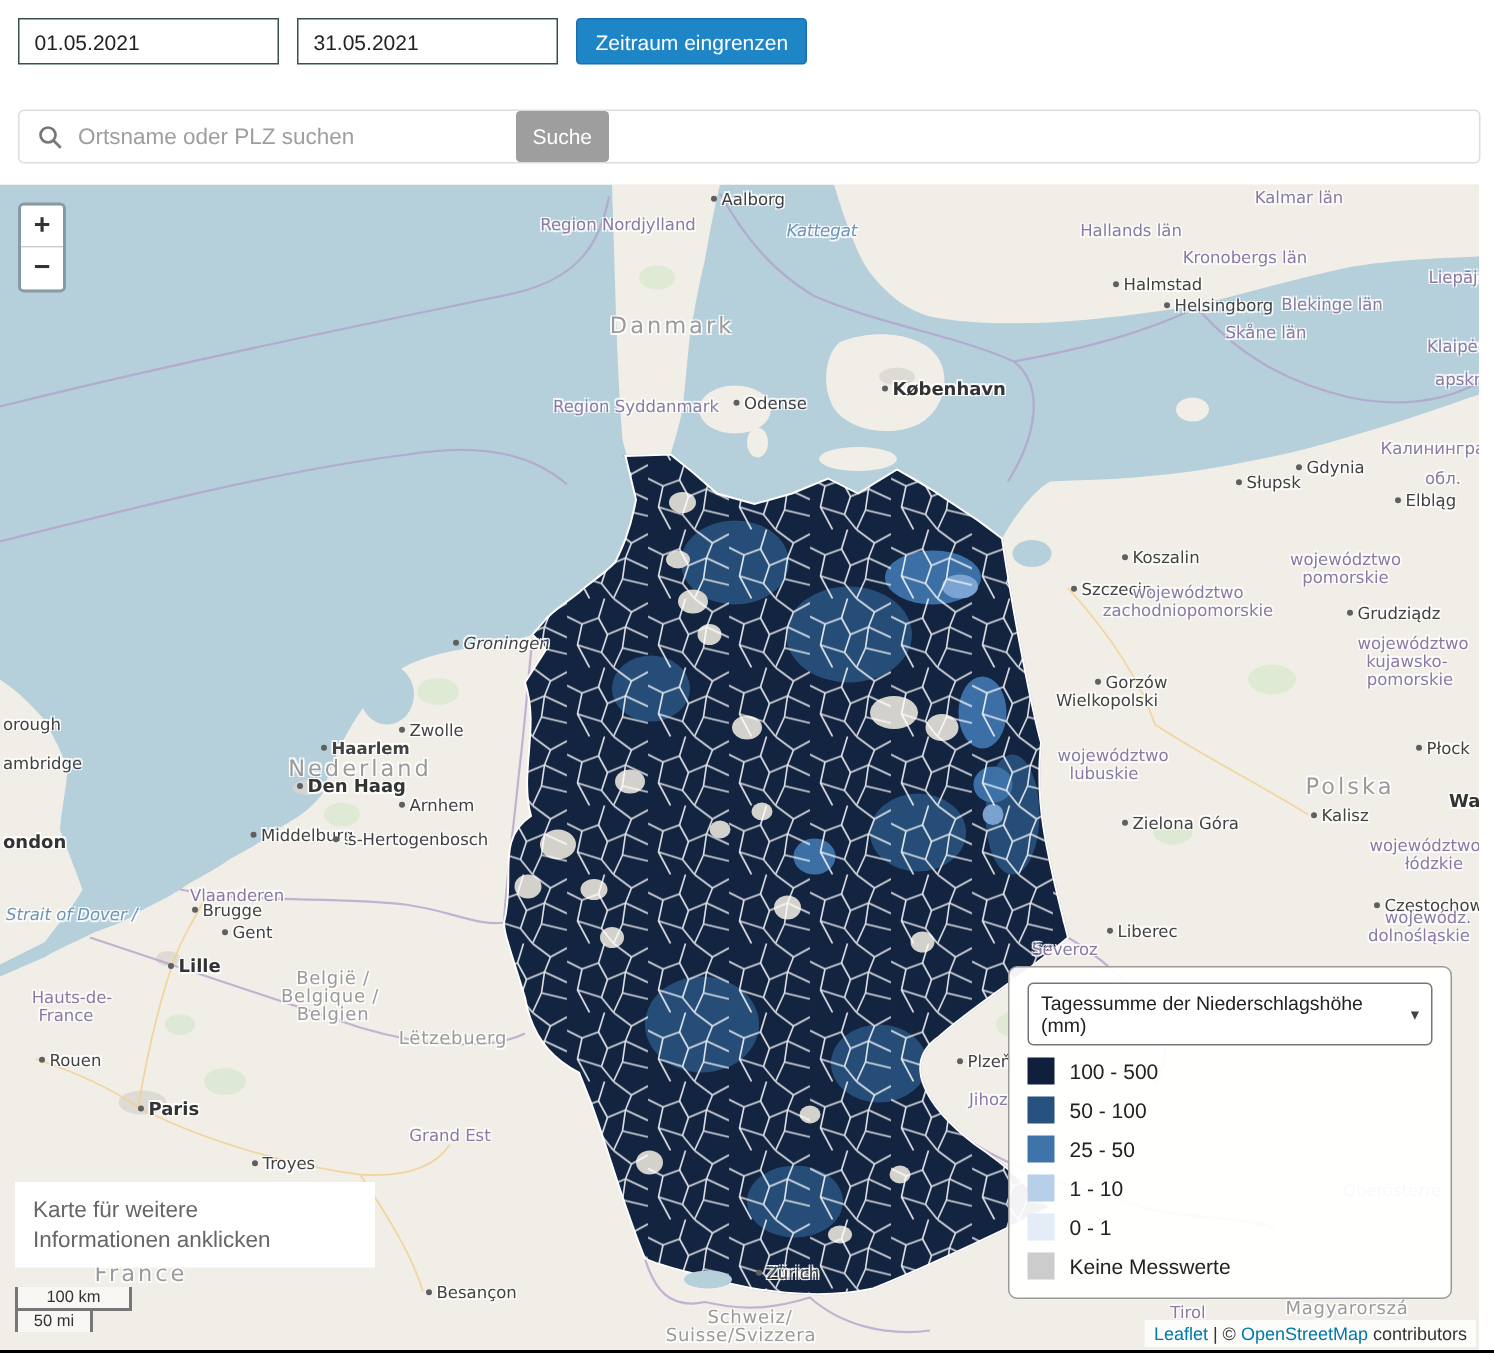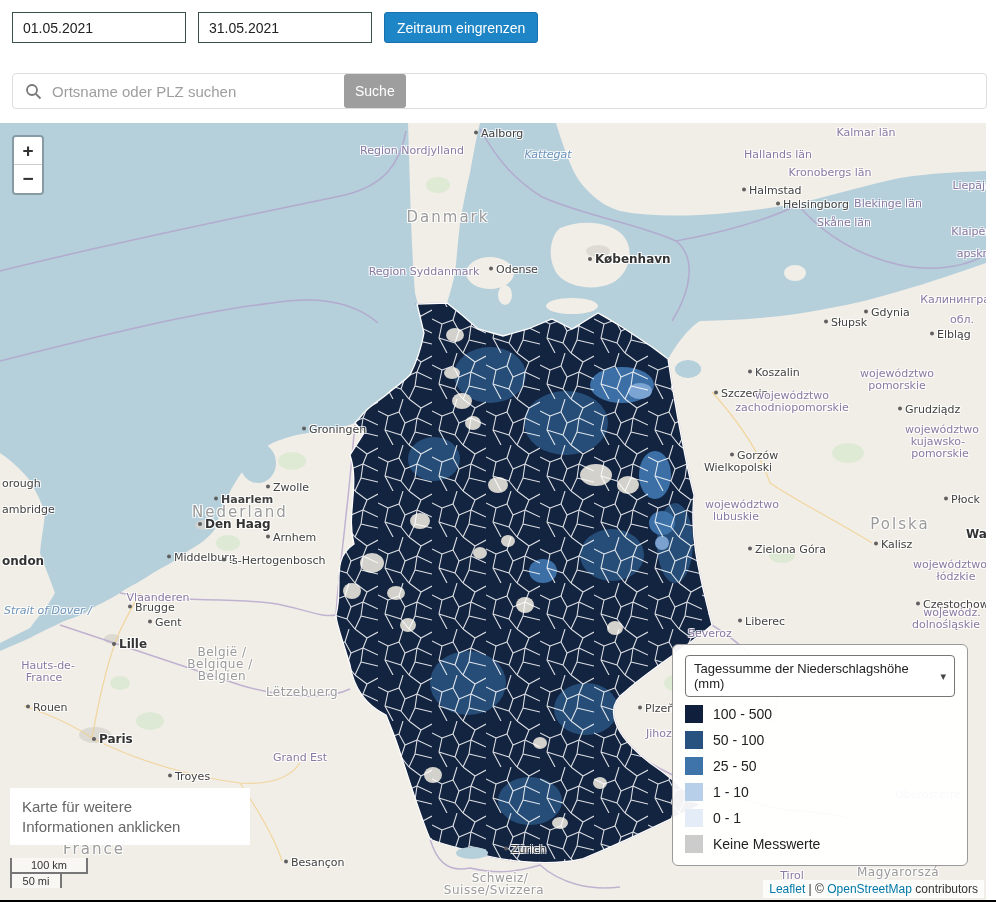--- a/index.html
+++ b/index.html
@@ -200,21 +200,21 @@
       <rect x="325" y="165" width="400" height="590" fill="url(#pD)"></rect>
     </g>
     <path d="M447,180 L462,192 L478,206 L503,213 L528,206 L552,196 L572,206 L598,190 L622,204 L652,224 L668,236 C676,290 688,350 694,372 C690,410 696,440 712,502 C682,528 652,545 626,568 C601,585 616,614 650,640 C668,652 686,668 700,682 C662,700 622,720 582,736 C546,744 500,738 470,728 C446,722 436,719 430,716 C416,682 405,642 394,612 L386,592 C366,582 354,566 350,542 C341,512 336,500 336,492 C344,462 330,437 354,421 C346,392 360,362 350,332 L364,310 L355,300 L362,292 C368,284 376,280 386,272 C392,266 400,262 410,252 C414,244 420,232 424,210 L417,181 Z" fill="none" stroke="#ffffff" stroke-width="1.3"></path>
     <ellipse cx="472" cy="730" rx="16" ry="6" fill="#b5cfdb"></ellipse>
   </svg>
 
   <div class="labels">
       <span class="ml town" style="left: 474px; top: 10px;"><i class="dot"></i>Aalborg</span>
       <span class="ml region ctr" style="left: 412px; top: 27px;">Region Nordjylland</span>
       <span class="ml water ctr" style="left: 548px; top: 31px;">Kattegat</span>
-      <span class="ml region ctr" style="left: 754px; top: 31px; margin-left: 24px;">Hallands län</span>
+      <span class="ml region ctr" style="left: 754px; top: 31px;">Hallands län</span>
       <span class="ml region ctr" style="left: 866px; top: 9px;">Kalmar län</span>
       <span class="ml region ctr" style="left: 830px; top: 49px;">Kronobergs län</span>
       <span class="ml region ctr" style="left: 975px; top: 62px;">Liepājas</span>
       <span class="ml town" style="left: 742px; top: 67px;"><i class="dot"></i>Halmstad</span>
       <span class="ml town" style="left: 776px; top: 81px;"><i class="dot"></i>Helsingborg</span>
       <span class="ml region ctr" style="left: 888px; top: 80px;">Blekinge län</span>
       <span class="ml region ctr" style="left: 844px; top: 99px;">Skåne län</span>
       <span class="ml region ctr" style="left: 978px; top: 108px;">Klaipėdos</span>
       <span class="ml region ctr" style="left: 980px; top: 130px;">apskritis</span>
       <span class="ml country ctr" style="left: 448px; top: 94px;">Danmark</span>
@@ -226,21 +226,21 @@
       <span class="ml town" style="left: 864px; top: 189px;"><i class="dot"></i>Gdynia</span>
       <span class="ml town" style="left: 824px; top: 199px;"><i class="dot"></i>Słupsk</span>
       <span class="ml town" style="left: 930px; top: 211px;"><i class="dot"></i>Elbląg</span>
       <span class="ml region ctr" style="left: 897px; top: 250px;">województwo</span>
       <span class="ml region ctr" style="left: 897px; top: 262px;">pomorskie</span>
       <span class="ml town" style="left: 748px; top: 249px;"><i class="dot"></i>Koszalin</span>
       <span class="ml town" style="left: 714px; top: 270px;"><i class="dot"></i>Szczecin</span>
       <span class="ml town" style="left: 898px; top: 286px;"><i class="dot"></i>Grudziądz</span>
       <span class="ml region ctr" style="left: 792px; top: 272px;">województwo</span>
       <span class="ml region ctr" style="left: 792px; top: 284px;">zachodniopomorskie</span>
-      <span class="ml town" style="left: 302px; top: 306px;"><i class="dot"></i>Groningen</span>
+      <span class="ml town" style="left: 302px; top: 306px; font-style: italic;"><i class="dot"></i>Groningen</span>
       <span class="ml region ctr" style="left: 942px; top: 306px;">województwo</span>
       <span class="ml region ctr" style="left: 938px; top: 318px;">kujawsko-</span>
       <span class="ml region ctr" style="left: 940px; top: 330px;">pomorskie</span>
       <span class="ml town" style="left: 730px; top: 332px;"><i class="dot"></i>Gorzów</span>
       <span class="ml town ctr" style="left: 738px; top: 344px;">Wielkopolski</span>
       <span class="ml town" style="left: 266px; top: 364px;"><i class="dot"></i>Zwolle</span>
       <span class="ml town" style="left: 214px; top: 376px; font-weight: bold;"><i class="dot"></i>Haarlem</span>
       <span class="ml town" style="left: 944px; top: 376px;"><i class="dot"></i>Płock</span>
       <span class="ml region ctr" style="left: 742px; top: 381px;">województwo</span>
       <span class="ml region ctr" style="left: 736px; top: 393px;">lubuskie</span>

